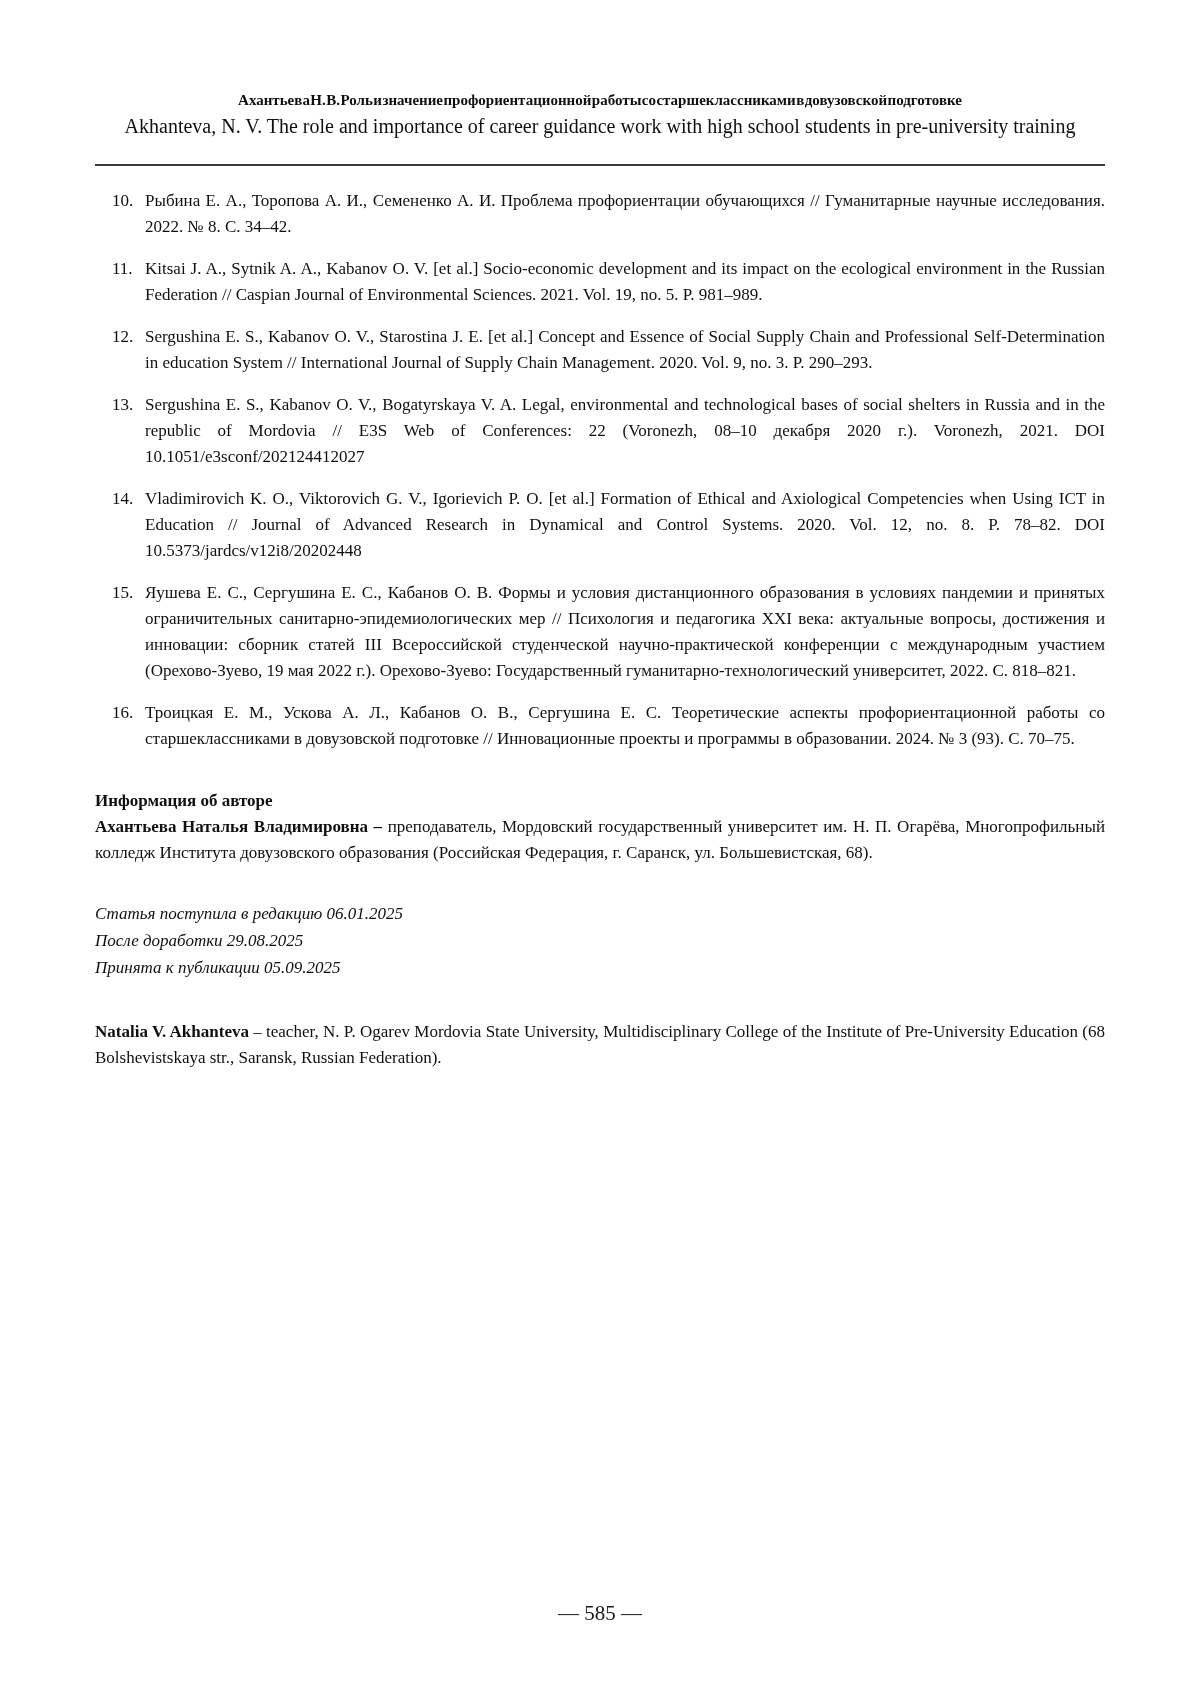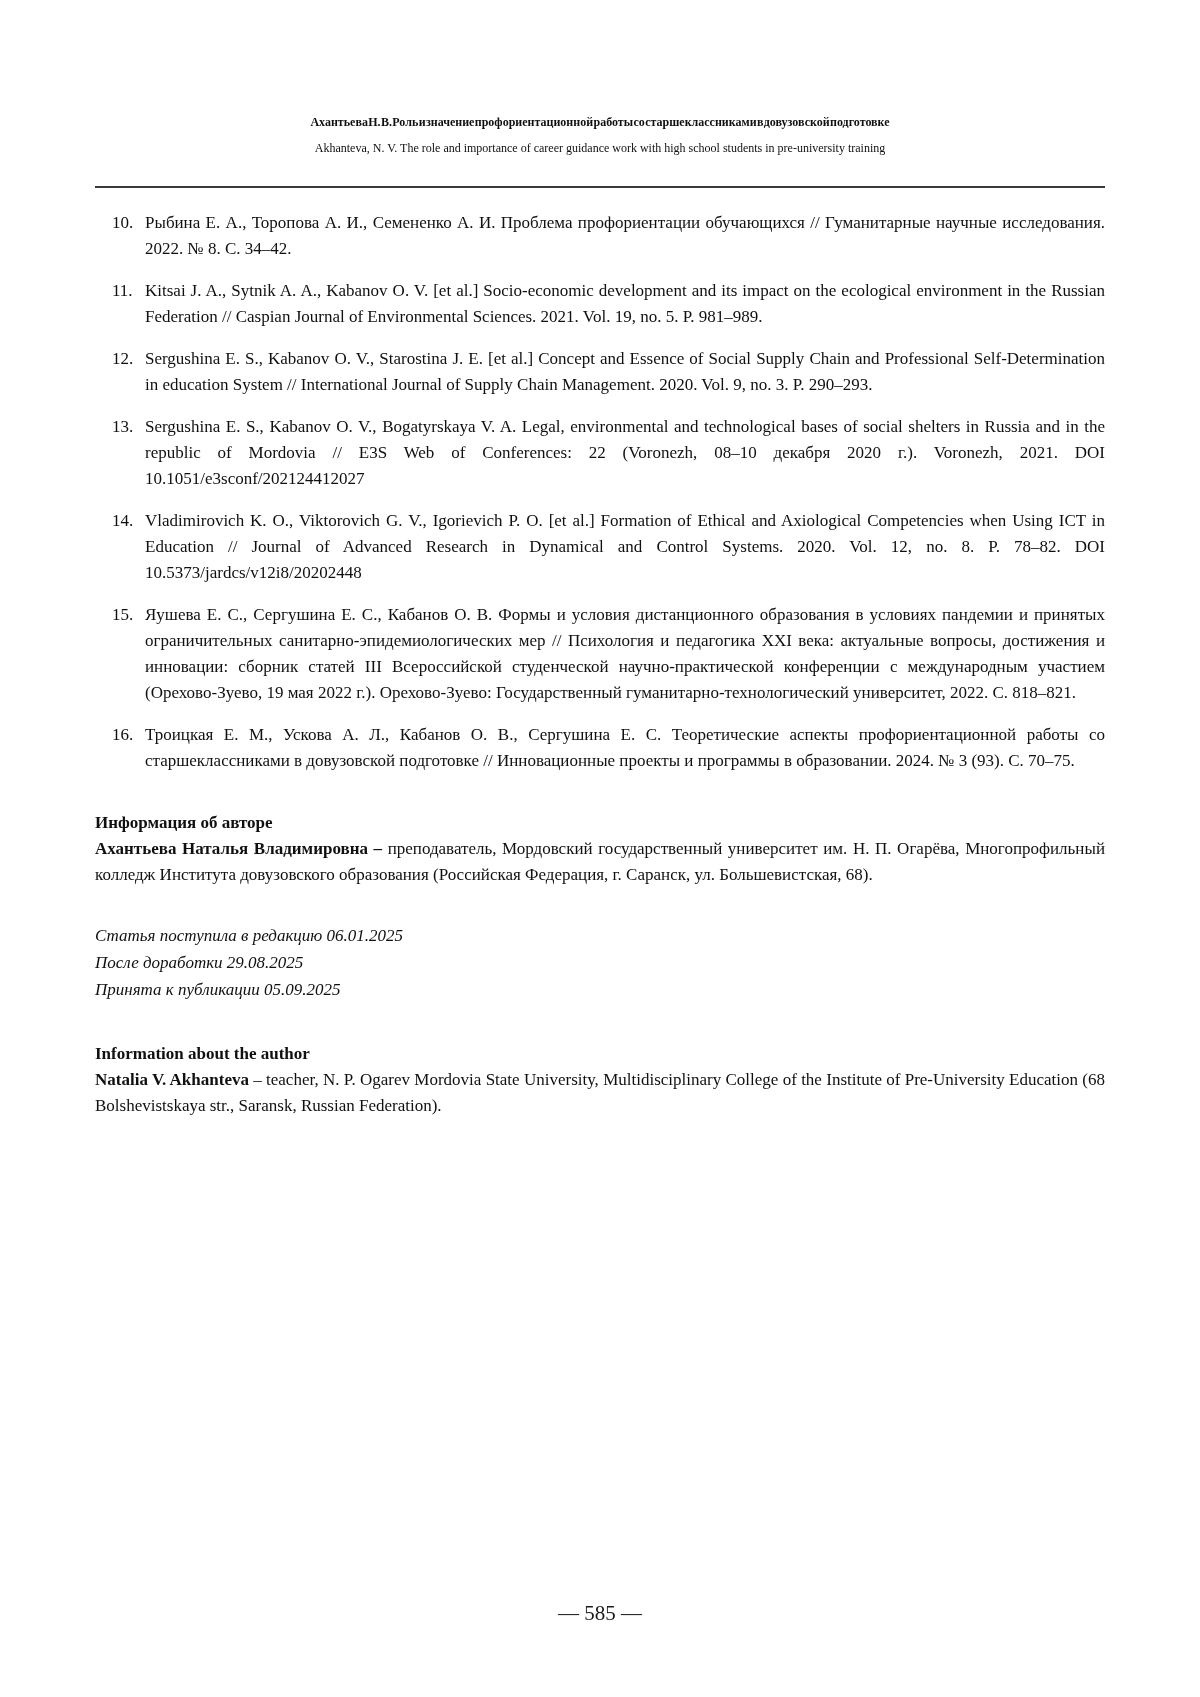--- a/index.html
+++ b/index.html
@@ -13,28 +13,27 @@
     font-family: "Liberation Serif", "DejaVu Serif", serif;
     font-size: 17px;
     padding: 88px 95px 0 95px;
     overflow: hidden;
   }
 
   
   .running-header { text-align: center; }
   .rh-ru {
     font-weight: bold;
-    font-size: 12px;
+    font-size: 15px;
     line-height: 24px;
     word-spacing: -0.22em;
     white-space: nowrap;
-    margin-top: 22px;
   }
   .rh-en {
-    font-size: 12px;
+    font-size: 20px;
     line-height: 24px;
     margin-top: 2px;
   }
   .header-rule {
     border: 0;
     border-top: 2.5px solid #3a3a3a;
     margin-top: 26px;
   }
 
   
@@ -126,20 +125,19 @@
     <p class="author-par"><span class="b">Ахантьева Наталья Владимировна –</span><span> преподаватель, Мордовский государственный университет им. Н. П. Огарёва, Многопрофильный колледж Института довузовского образования (Российская Федерация, г. Саранск, ул. Большевистская, 68).</span></p>
   </section>
 
   <div class="dates dates-ru">
     <div class="date-line">Статья поступила в редакцию 06.01.2025</div>
     <div class="date-line">После доработки 29.08.2025</div>
     <div class="date-line">Принята к публикации 05.09.2025</div>
   </div>
 
   <section class="author-section-en">
-    <h3 class="section-heading">Information about the author</h3>
     <p class="author-par"><span class="b">Natalia V. Akhanteva</span><span> – teacher, N. P. Ogarev Mordovia State University, Multidisciplinary College of the Institute of Pre-University Education (68 Bolshevistskaya str., Saransk, Russian Federation).</span></p>
   </section>
 
 
   <footer class="page-number">— 585 —</footer>
 
 </div>
 
 </body></html>

